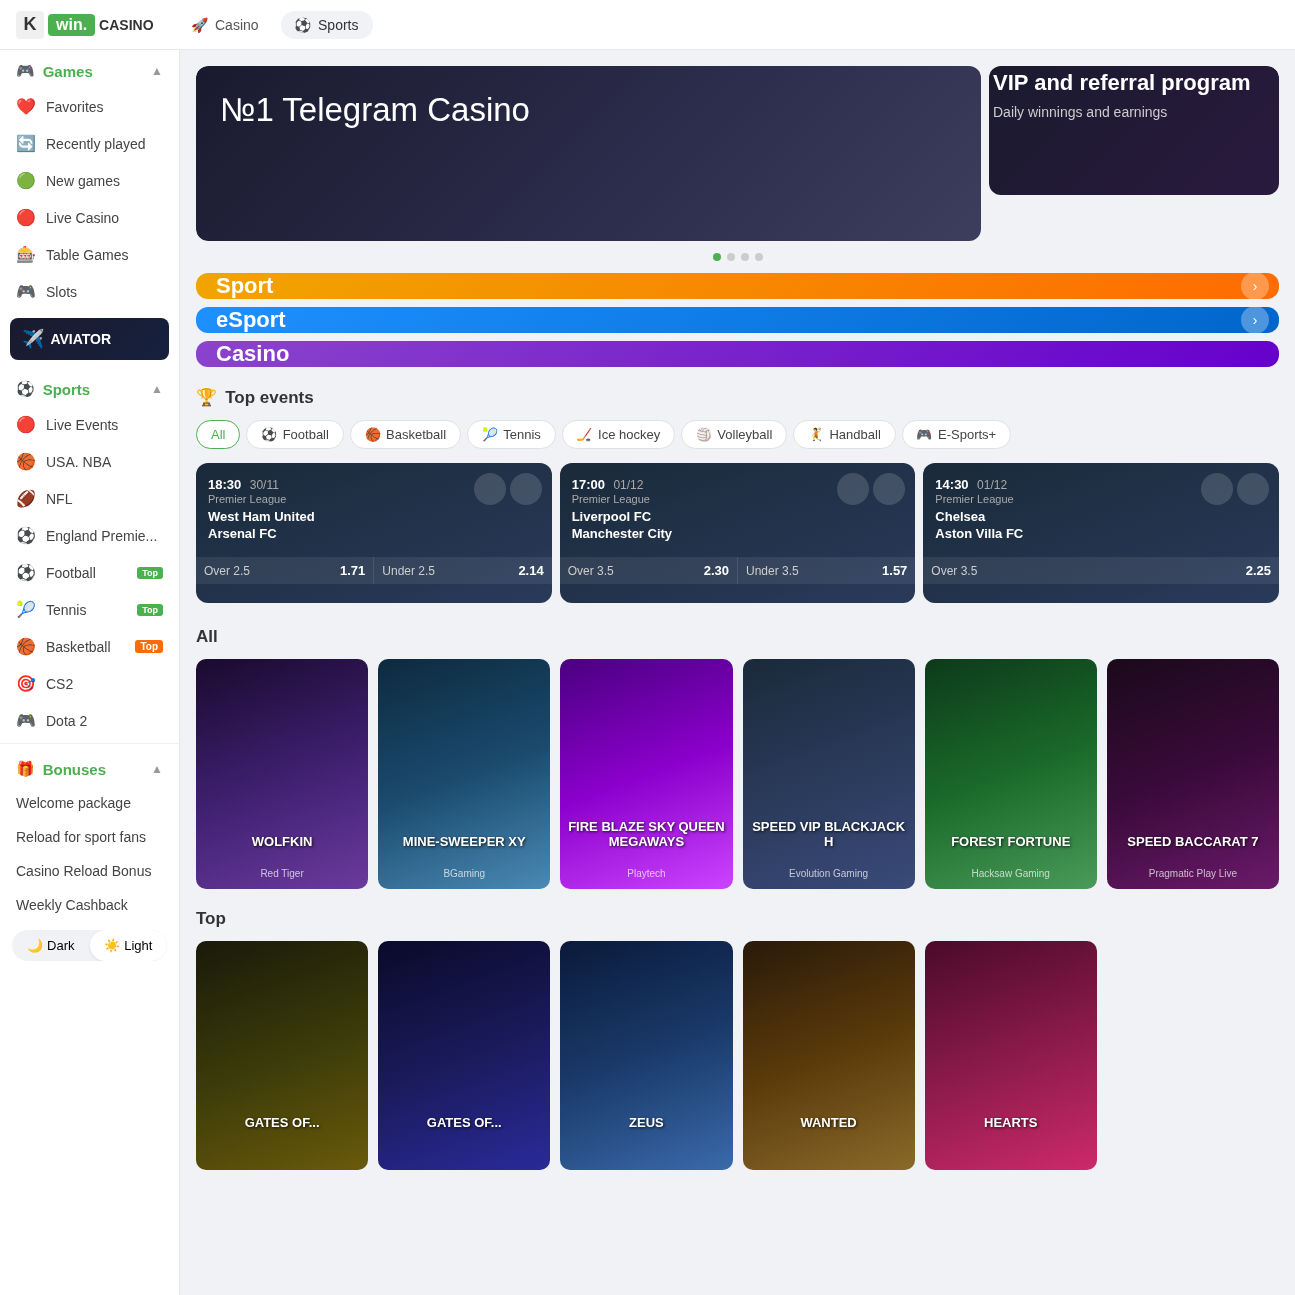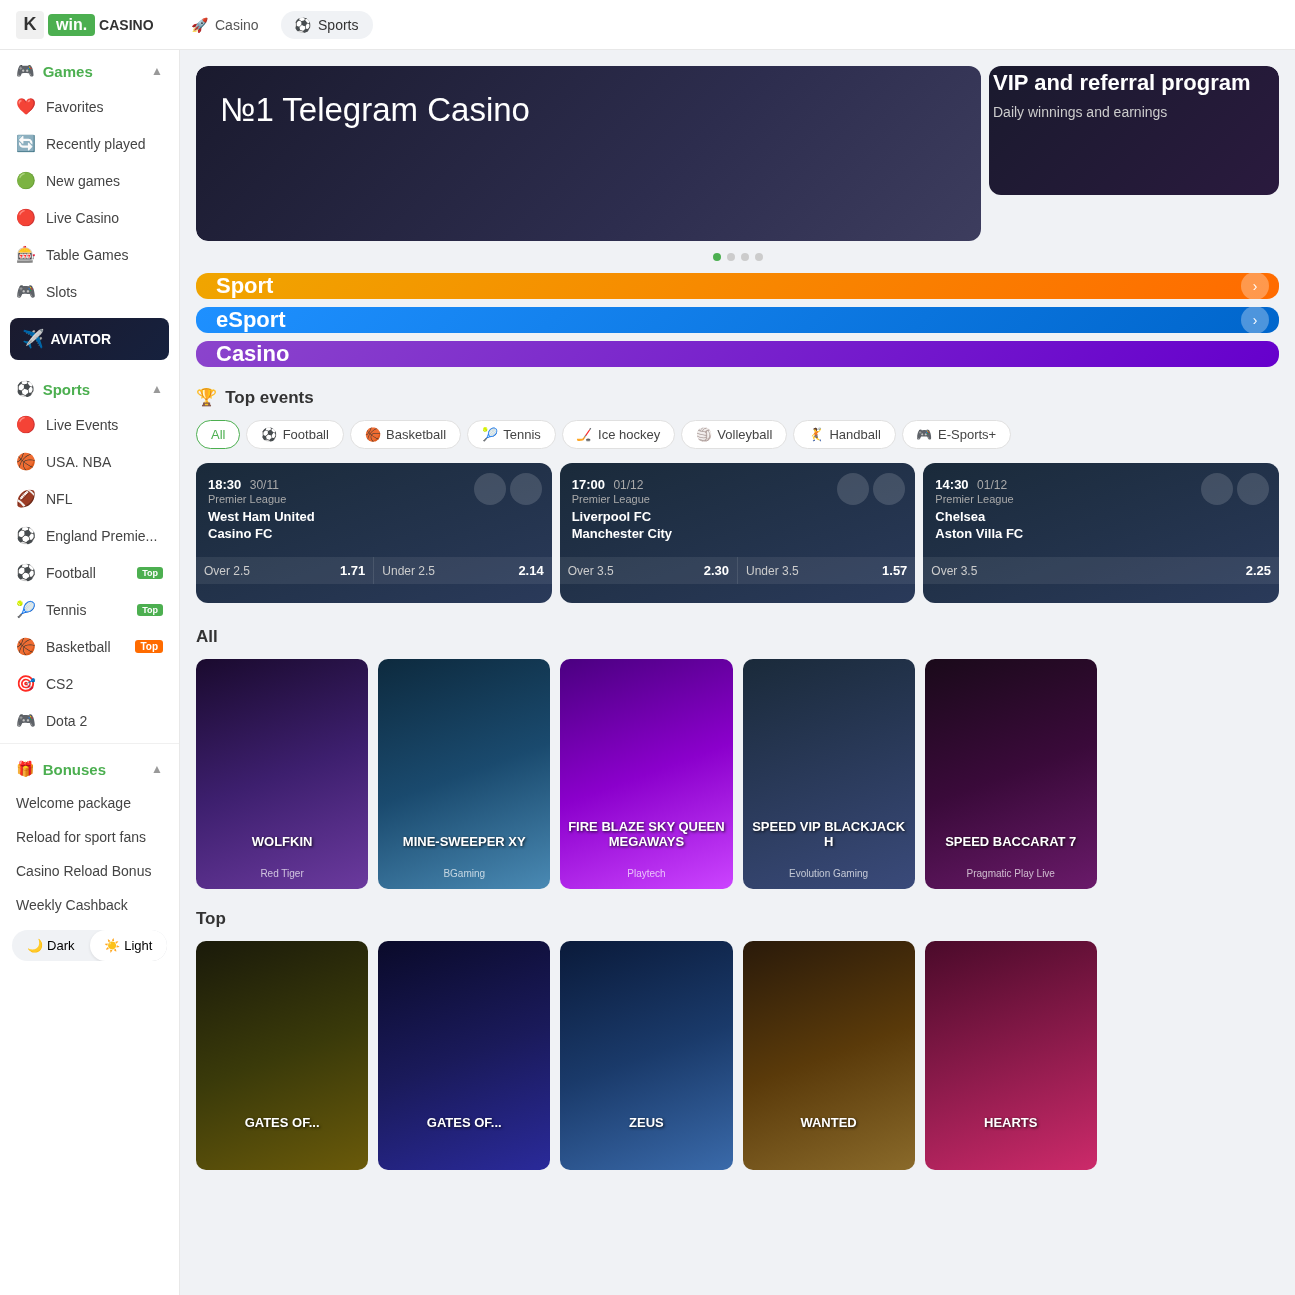--- a/index.html
+++ b/index.html
@@ -394,21 +394,21 @@
                 <span class="event-date" style="margin-left:4px;">30/11</span>
               </div>
               <div class="event-logos">
                 <div class="team-logo"></div>
                 <div class="team-logo"></div>
               </div>
             </div>
             <div class="event-league">Premier League</div>
             <div class="event-teams">
               <div>West Ham United</div>
-              <div>Casino FC</div>
+              <div>Arsenal FC</div>
             </div>
           </div>
           <div class="event-odds">
             <div class="odd-btn">
               <span>Over 2.5</span>
               <span class="odd-value">1.71</span>
             </div>
             <div class="odd-btn">
               <span>Under 2.5</span>
               <span class="odd-value">2.14</span>
@@ -496,20 +496,26 @@
             <div class="game-name">FIRE BLAZE SKY QUEEN MEGAWAYS</div>
             <div class="game-provider">Playtech</div>
           </div>
         </div>
         <div class="game-card game-speedvip">
           <div class="game-thumb">
             <div class="game-name">SPEED VIP BLACKJACK H</div>
             <div class="game-provider">Evolution Gaming</div>
           </div>
         </div>
+        <div class="game-card game-forest">
+          <div class="game-thumb">
+            <div class="game-name">FOREST FORTUNE</div>
+            <div class="game-provider">Hacksaw Gaming</div>
+          </div>
+        </div>
         <div class="game-card game-speedbaccarat">
           <div class="game-thumb">
             <div class="game-name">SPEED BACCARAT 7</div>
             <div class="game-provider">Pragmatic Play Live</div>
           </div>
         </div>
       </div>
     </div>
 
     <div class="games-section">

